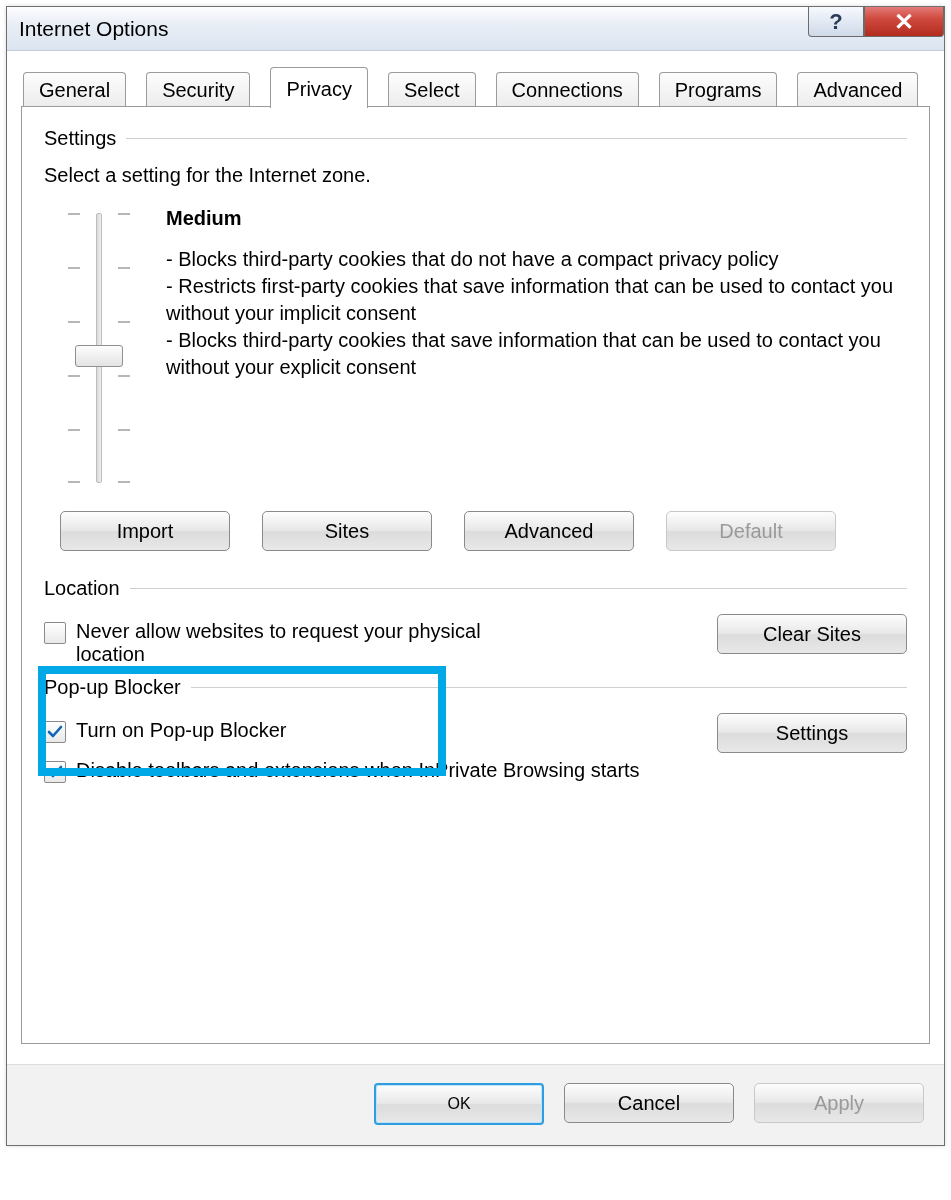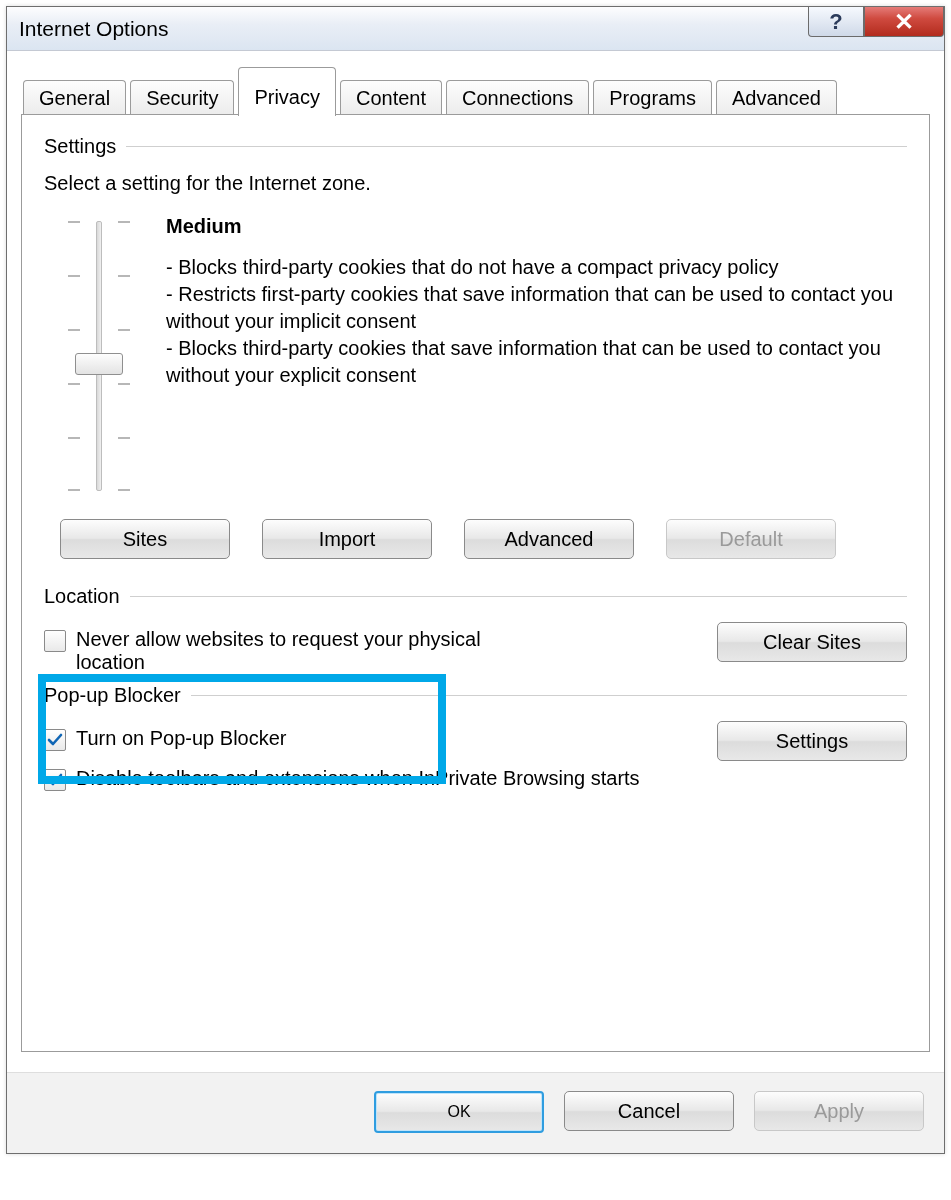--- a/index.html
+++ b/index.html
@@ -77,29 +77,29 @@
     margin-bottom: -1px;
     padding-left: 2px;
   }
   .tab {
     border: 1px solid #9b9b9b;
     border-bottom: none;
     border-top-left-radius: 4px;
     border-top-right-radius: 4px;
     background: linear-gradient(#fdfdfd, #ececec);
     padding: 6px 15px 5px 15px;
-    margin-right: 4px;
+    margin-right: 20px;
     font-size: 20px;
     color: #000;
     position: relative;
     z-index: 1;
   }
   .tab.active {
     background: #fff;
-    padding-top: 18px;
+    padding-top: 10px;
     padding-bottom: 7px;
     z-index: 3;
     margin-bottom: -1px;
   }
   .tabpanel {
     border: 1px solid #9b9b9b;
     padding: 20px 22px 250px 22px;
     position: relative;
     z-index: 2;
     background: #fff;
@@ -270,21 +270,21 @@
       </div>
     </div>
   </div>
 
   <div class="content">
 
     <div class="tabstrip">
       <div class="tab">General</div>
       <div class="tab">Security</div>
       <div class="tab active">Privacy</div>
-      <div class="tab">Content</div>
+      <div class="tab">Select</div>
       <div class="tab">Connections</div>
       <div class="tab">Programs</div>
       <div class="tab">Advanced</div>
     </div>
 
     <div class="tabpanel">
 
       <div class="section-head">
         <span>Settings</span>
         <span class="line"></span>
@@ -314,22 +314,22 @@
           <div class="level-title">Medium</div>
           <div class="level-desc">
             <div>- Blocks third-party cookies that do not have a compact privacy policy</div>
             <div>- Restricts first-party cookies that save information that can be used to contact you without your implicit consent</div>
             <div>- Blocks third-party cookies that save information that can be used to contact you without your explicit consent</div>
           </div>
         </div>
       </div>
 
       <div class="btnrow">
+        <button class="winbtn">Import</button>
         <button class="winbtn">Sites</button>
-        <button class="winbtn">Import</button>
         <button class="winbtn">Advanced</button>
         <button class="winbtn disabled">Default</button>
       </div>
 
       <div class="section-head">
         <span>Location</span>
         <span class="line"></span>
       </div>
       <div class="row-flex">
         <div class="left checkrow">

